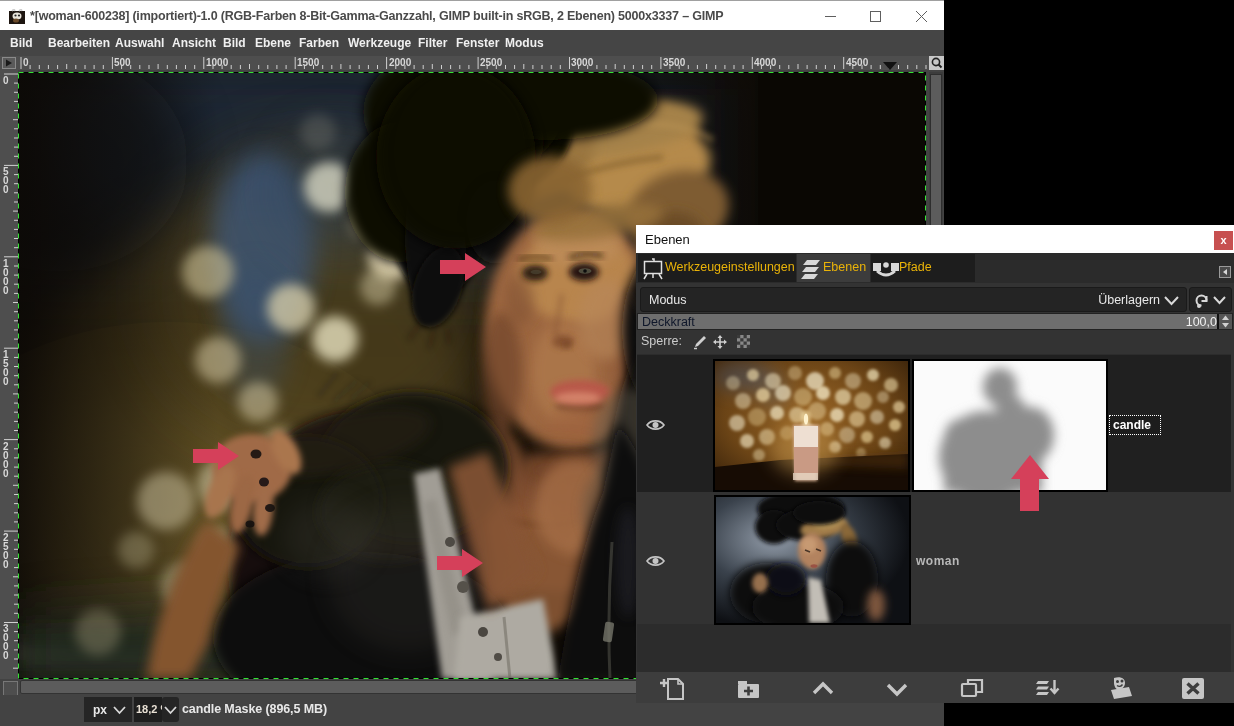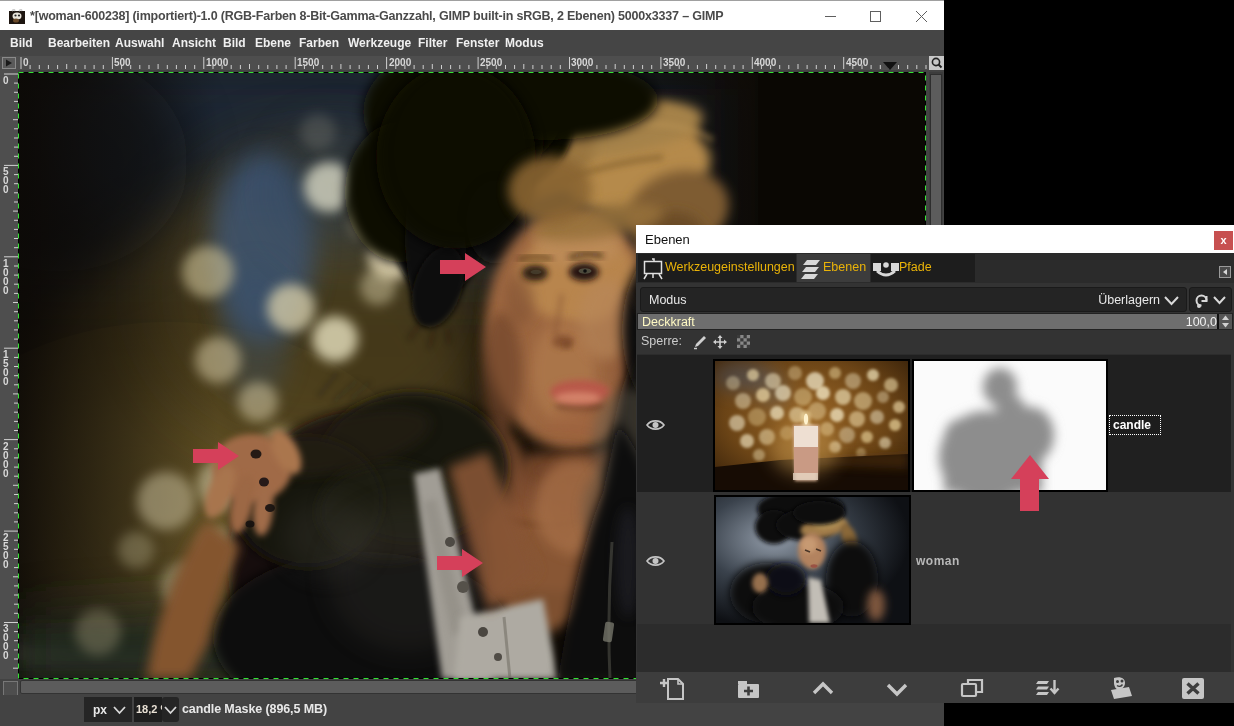--- a/index.html
+++ b/index.html
@@ -381,21 +381,21 @@
           <path d="M12.5,7.5 A5,5 0 1 0 7.5,12.5" fill="none" stroke="#d8d8d8" stroke-width="2"></path>
           <path d="M12.5,3 L12.5,8 L7.5,8" fill="none" stroke="#d8d8d8" stroke-width="2"></path>
           <circle cx="5" cy="13" r="2" fill="#d8d8d8"></circle>
         </svg>
         <svg class="abs" style="right:5px;top:8px" width="13" height="9">
             <path d="M1,1 L6.5,7 L12,1" fill="none" stroke="#d8d8d8" stroke-width="2"></path>
           </svg>
       </div>
     </div>
     <div id="deckrow">
-      <span class="abs" style="left:4px;top:1px;font-size:12.5px;color:#fef9c3;">Deckkraft</span>
+      <span class="abs" style="left:4px;top:1px;font-size:12.5px;color:#0f172a;">Deckkraft</span>
       <span class="abs" style="right:15px;top:1px;font-size:12.5px;color:#f0f0f0;">100,0</span>
       <div class="abs" style="right:13px;top:0;width:2px;height:15px;background:#111;"></div>
       <div class="abs" style="right:0;top:0;width:13px;height:15px;background:#555;">
         <svg width="13" height="15">
             <path d="M6.5,1.5 L10,6 L3,6 Z" fill="#d0d0d0"></path>
             <path d="M6.5,13.5 L10,9 L3,9 Z" fill="#d0d0d0"></path>
           </svg>
       </div>
     </div>
     <div id="sperrow">

